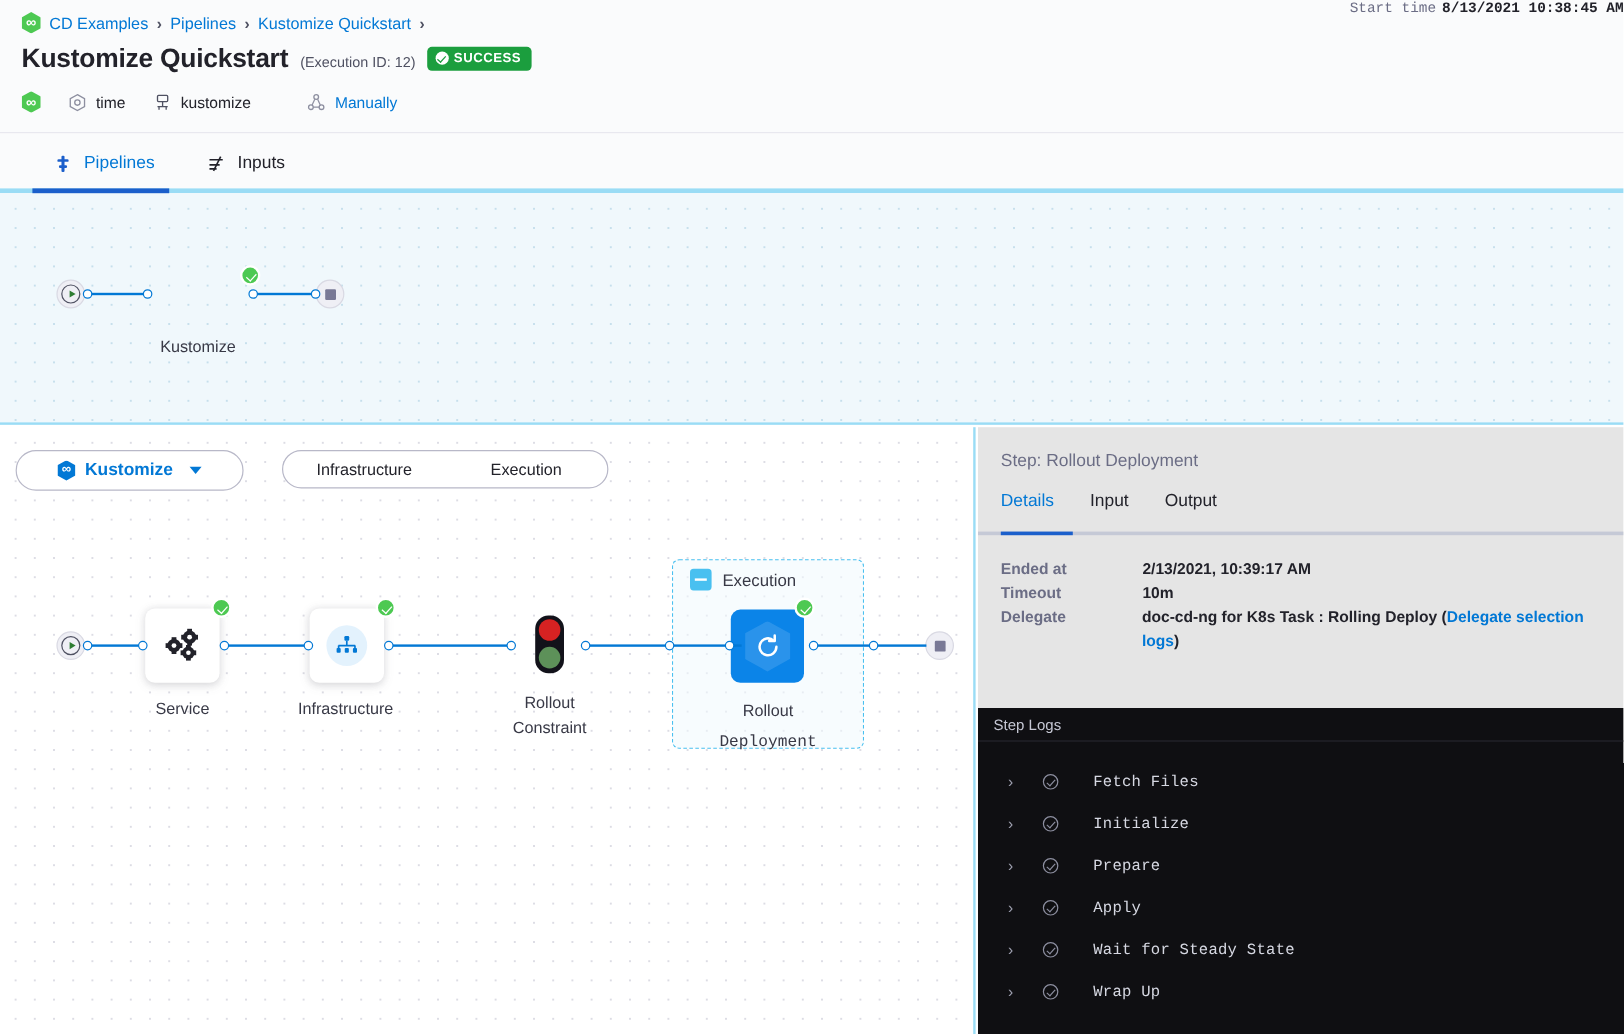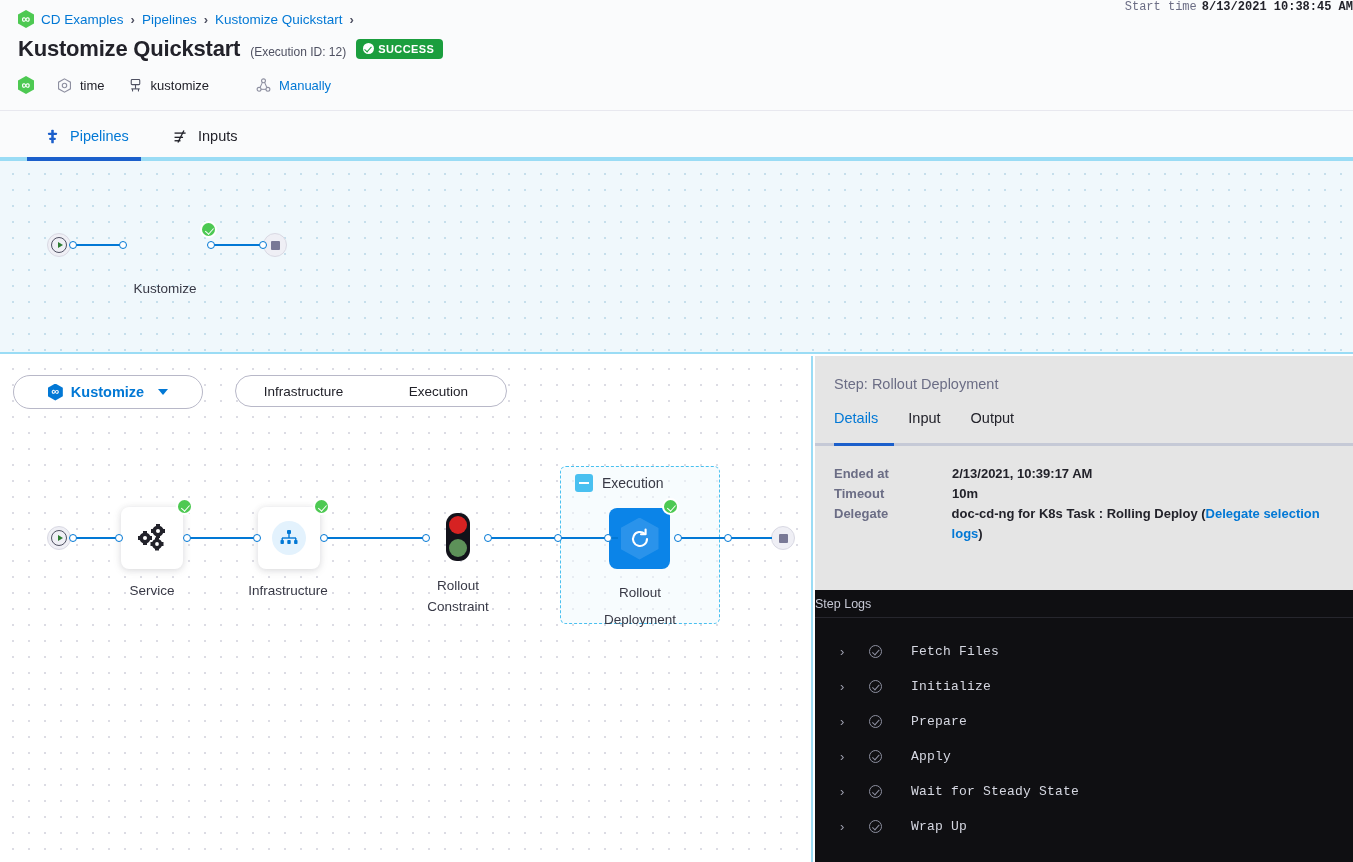--- a/index.html
+++ b/index.html
@@ -273,21 +273,21 @@
   .kv-v a { color: #0278d5; font-weight: 700; text-decoration: none; cursor: pointer; }
 
   
   .logs {
     position: absolute; left: 815px; top: 590px; width: 538px; height: 272px;
     background: #0f0f12;
   }
   .logs-hdr {
     position: absolute; left: 0; top: 0; width: 538px; height: 28px;
     border-bottom: 1px solid #26262d;
-    display: flex; align-items: center; 
+    display: flex; align-items: center; padding-left: 13px;
     font-size: 12.5px; color: #c6c8d4;
   }
   .log-list { position: absolute; left: 0; top: 44px; width: 538px; }
   .log-row {
     display: flex; align-items: center; height: 35px; padding-left: 25px;
     cursor: pointer;
   }
   .chev {
     width: 12px; color: #9fa1b0; font-size: 13px; line-height: 1;
   }
@@ -505,21 +505,21 @@
     <span class="rollout-hex">
       <svg width="24" height="24" viewBox="0 0 24 24">
         <path d="M19 12a7 7 0 1 1-2.3-5.2" fill="none" stroke="#ffffff" stroke-width="2.1" stroke-linecap="round"></path>
         <path d="M17.6 2.6v4.6h-4.6" fill="none" stroke="#ffffff" stroke-width="2.1" stroke-linecap="round" stroke-linejoin="round"></path>
       </svg>
     </span>
   </div>
   <div class="badge-ok" style="left:662px; top:498px;"></div>
   <div class="node-label" style="left:580px; top:582px; width:120px;">
     <div>Rollout</div>
-    <div style="margin-top:6px;">Deployment</div>
+    <div style="margin-top:6px;font-family:Liberation Mono, monospace;">Deployment</div>
   </div>
 
   <div class="dot-port" style="left:674px; top:534px;"></div>
   <div class="edge" style="left:678px; top:537px; width:50px;"></div>
   <div class="dot-port" style="left:724px; top:534px;"></div>
   <div class="edge" style="left:728px; top:537px; width:44px;"></div>
   <div class="endnode" style="left:771px; top:526px;"></div>
 
   <div class="details-panel">
     <div class="details-title">Step: Rollout Deployment</div>

